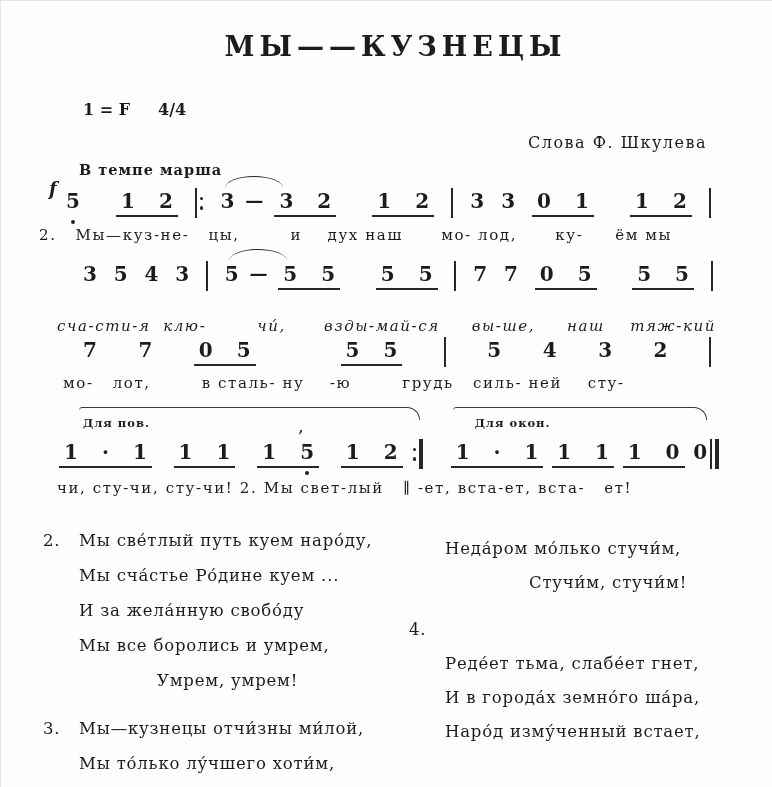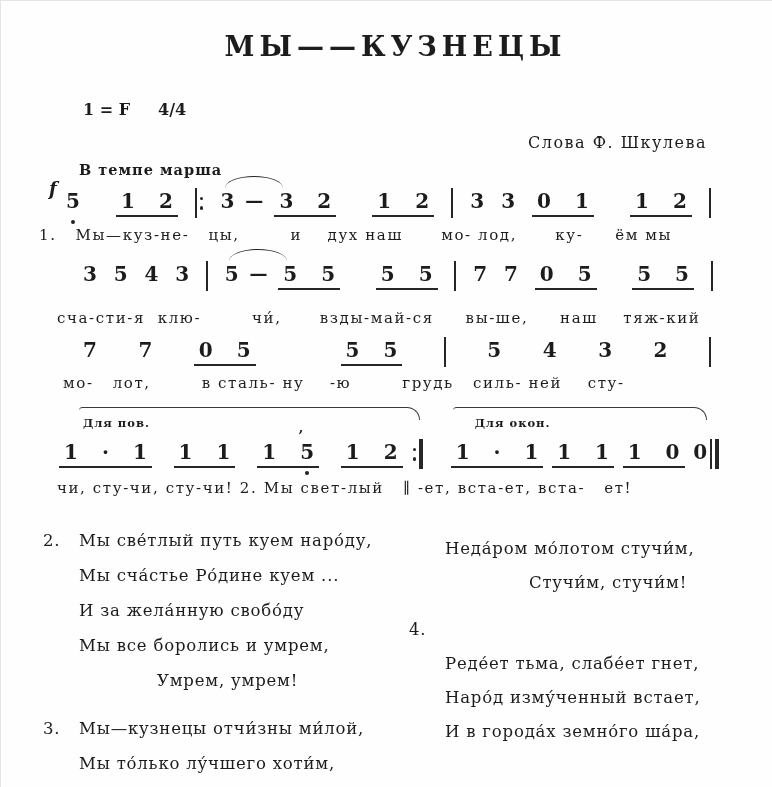--- a/index.html
+++ b/index.html
@@ -40,21 +40,21 @@
   .bar.thick{width:3.5px;}
   .bardots{display:inline-flex;flex-direction:column;gap:6px;}
   .bdot{width:3.5px;height:3.5px;border-radius:50%;background:#262626;}
   .gsp{width:2px;}
   .tiedash{position:relative;font-weight:700;font-size:18px;line-height:24px;margin:0 -6px;}
   .slur{position:absolute;left:-20px;right:-20px;top:-13px;height:11px;border-top:1.8px solid #262626;
         border-radius:50% 50% 0 0/100% 100% 0 0;}
 
   .lyric{position:absolute;font-size:15px;letter-spacing:1.6px;white-space:pre;}
   #ly1{top:225px;left:38px;}
-  #ly2{top:308px;left:56px;}
+  #ly2{top:316px;left:56px;font-style:italic;}
   #ly3{top:373px;left:62px;}
   #ly4{top:478px;left:56px;}
 
   .col{position:absolute;font-size:16.5px;letter-spacing:0.8px;}
   .col.left{left:42px;top:522px;width:352px;}
   .col.left .vline{line-height:35px;}
   .col.right{left:408px;top:531px;width:344px;}
   .col.right .vline{line-height:34px;}
   .verse{margin-bottom:13px;}
   .vline{display:flex;}
@@ -115,21 +115,21 @@
       </span>
       <span class="gsp"></span>
       <span class="ug">
         <span class="note">1</span>
         <span class="note">2</span>
       </span>
       <span class="barwrap">
         <span class="bar"></span>
       </span>
     </div>
-  <div class="lyric" id="ly1">1.   Мы—куз-не-   цы,        и    дух наш      мо- лод,      ку-     ём мы</div>
+  <div class="lyric" id="ly1">2.   Мы—куз-не-   цы,        и    дух наш      мо- лод,      ку-     ём мы</div>
 
   <div class="music-line" id="ml1">
       <span class="note">3</span>
       <span class="note">5</span>
       <span class="note">4</span>
       <span class="note">3</span>
       <span class="barwrap">
         <span class="bar"></span>
       </span>
       <span class="note">5</span>
@@ -284,39 +284,39 @@
         <div class="vline">
           <span class="vnum"></span>
           <span class="vtext">Мы то́лько лу́чшего хоти́м,</span>
         </div>
       </div>
     </div>
   <div class="col right">
       <div class="verse">
         <div class="vline">
           <span class="vnum"></span>
-          <span class="vtext">Неда́ром мо́лотом стучи́м,</span>
+          <span class="vtext">Неда́ром мо́лько стучи́м,</span>
         </div>
         <div class="vline indent">
           <span class="vnum"></span>
           <span class="vtext">Стучи́м, стучи́м!</span>
         </div>
       </div>
       <div class="verse">
         <div class="vline">
           <span class="vnum">4.</span>
         </div>
         <div class="vline">
           <span class="vnum"></span>
           <span class="vtext">Реде́ет тьма, слабе́ет гнет,</span>
         </div>
         <div class="vline">
           <span class="vnum"></span>
+          <span class="vtext">И в города́х земно́го ша́ра,</span>
+        </div>
+        <div class="vline">
+          <span class="vnum"></span>
           <span class="vtext">Наро́д изму́ченный встает,</span>
         </div>
-        <div class="vline">
-          <span class="vnum"></span>
-          <span class="vtext">И в города́х земно́го ша́ра,</span>
-        </div>
       </div>
     </div>
 
 </div>
 
 </body></html>

